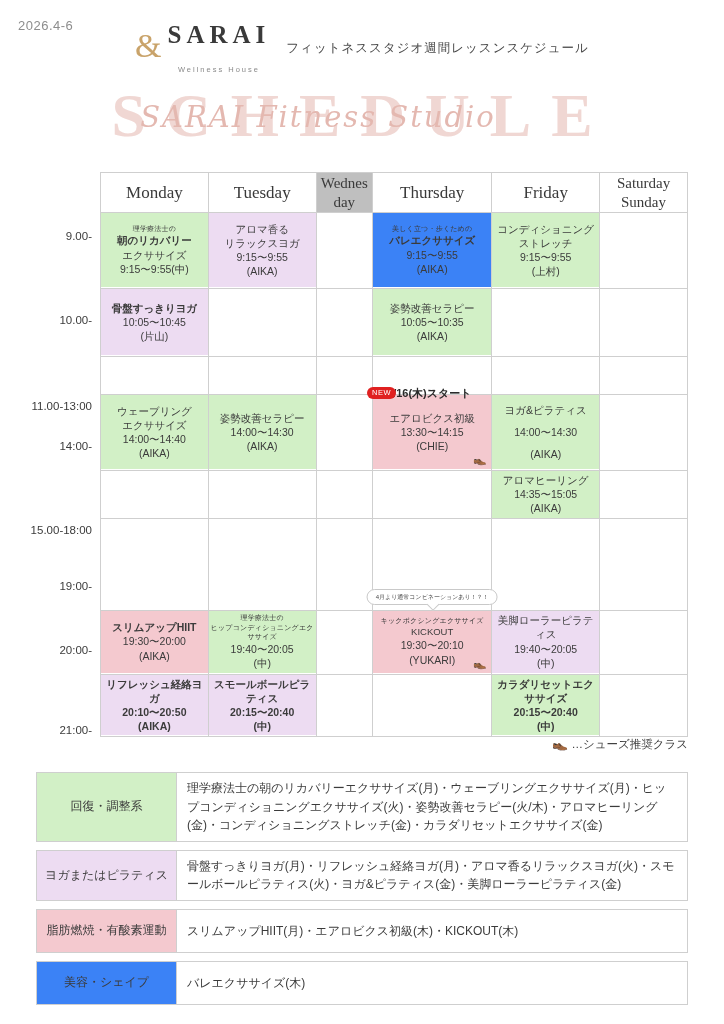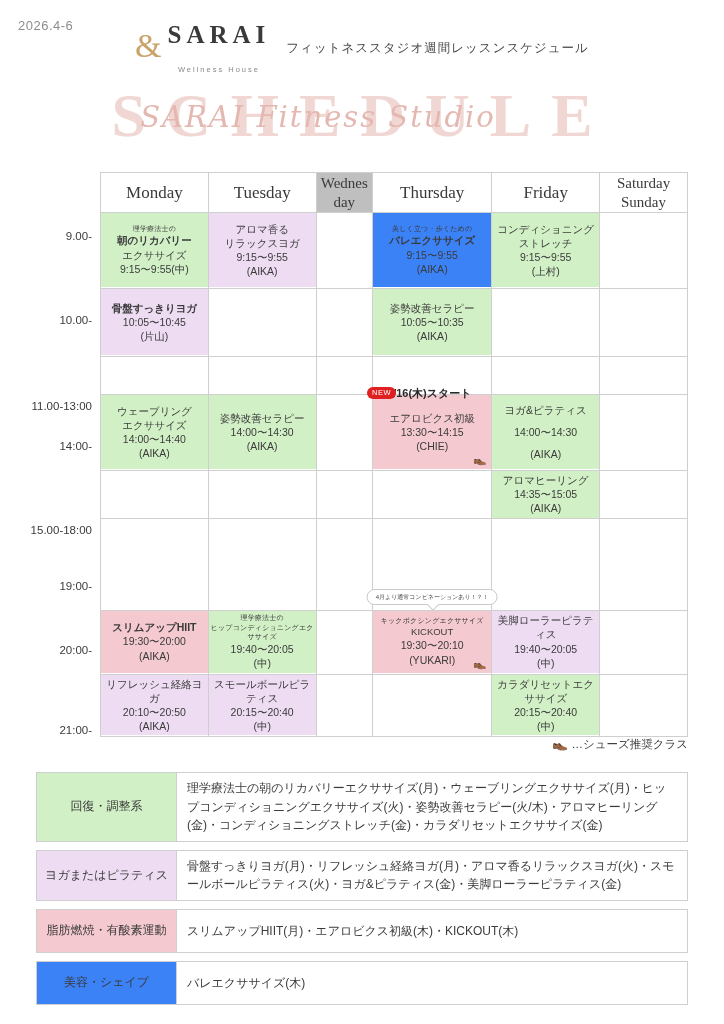--- a/index.html
+++ b/index.html
@@ -380,21 +380,21 @@
             <div class="card purple" style="min-height: 62px;">
               <div class="">美脚ローラーピラティス</div>
               <div class="">19:40〜20:05</div>
               <div class="">(中)</div>
             </div>
           </td>
           <td class="cell">
             <div class="card empty" style="min-height: 62px;"></div>
           </td>
         </tr>
-        <tr style="height: 62px;">
+        <tr style="height: 62px; font-weight: bold;">
           <td class="cell">
             <div class="card purple" style="min-height: 60px;">
               <div class="">リフレッシュ経絡ヨガ</div>
               <div class="">20:10〜20:50</div>
               <div class="">(AIKA)</div>
             </div>
           </td>
           <td class="cell">
             <div class="card purple" style="min-height: 60px;">
               <div class="">スモールボールピラティス</div>

